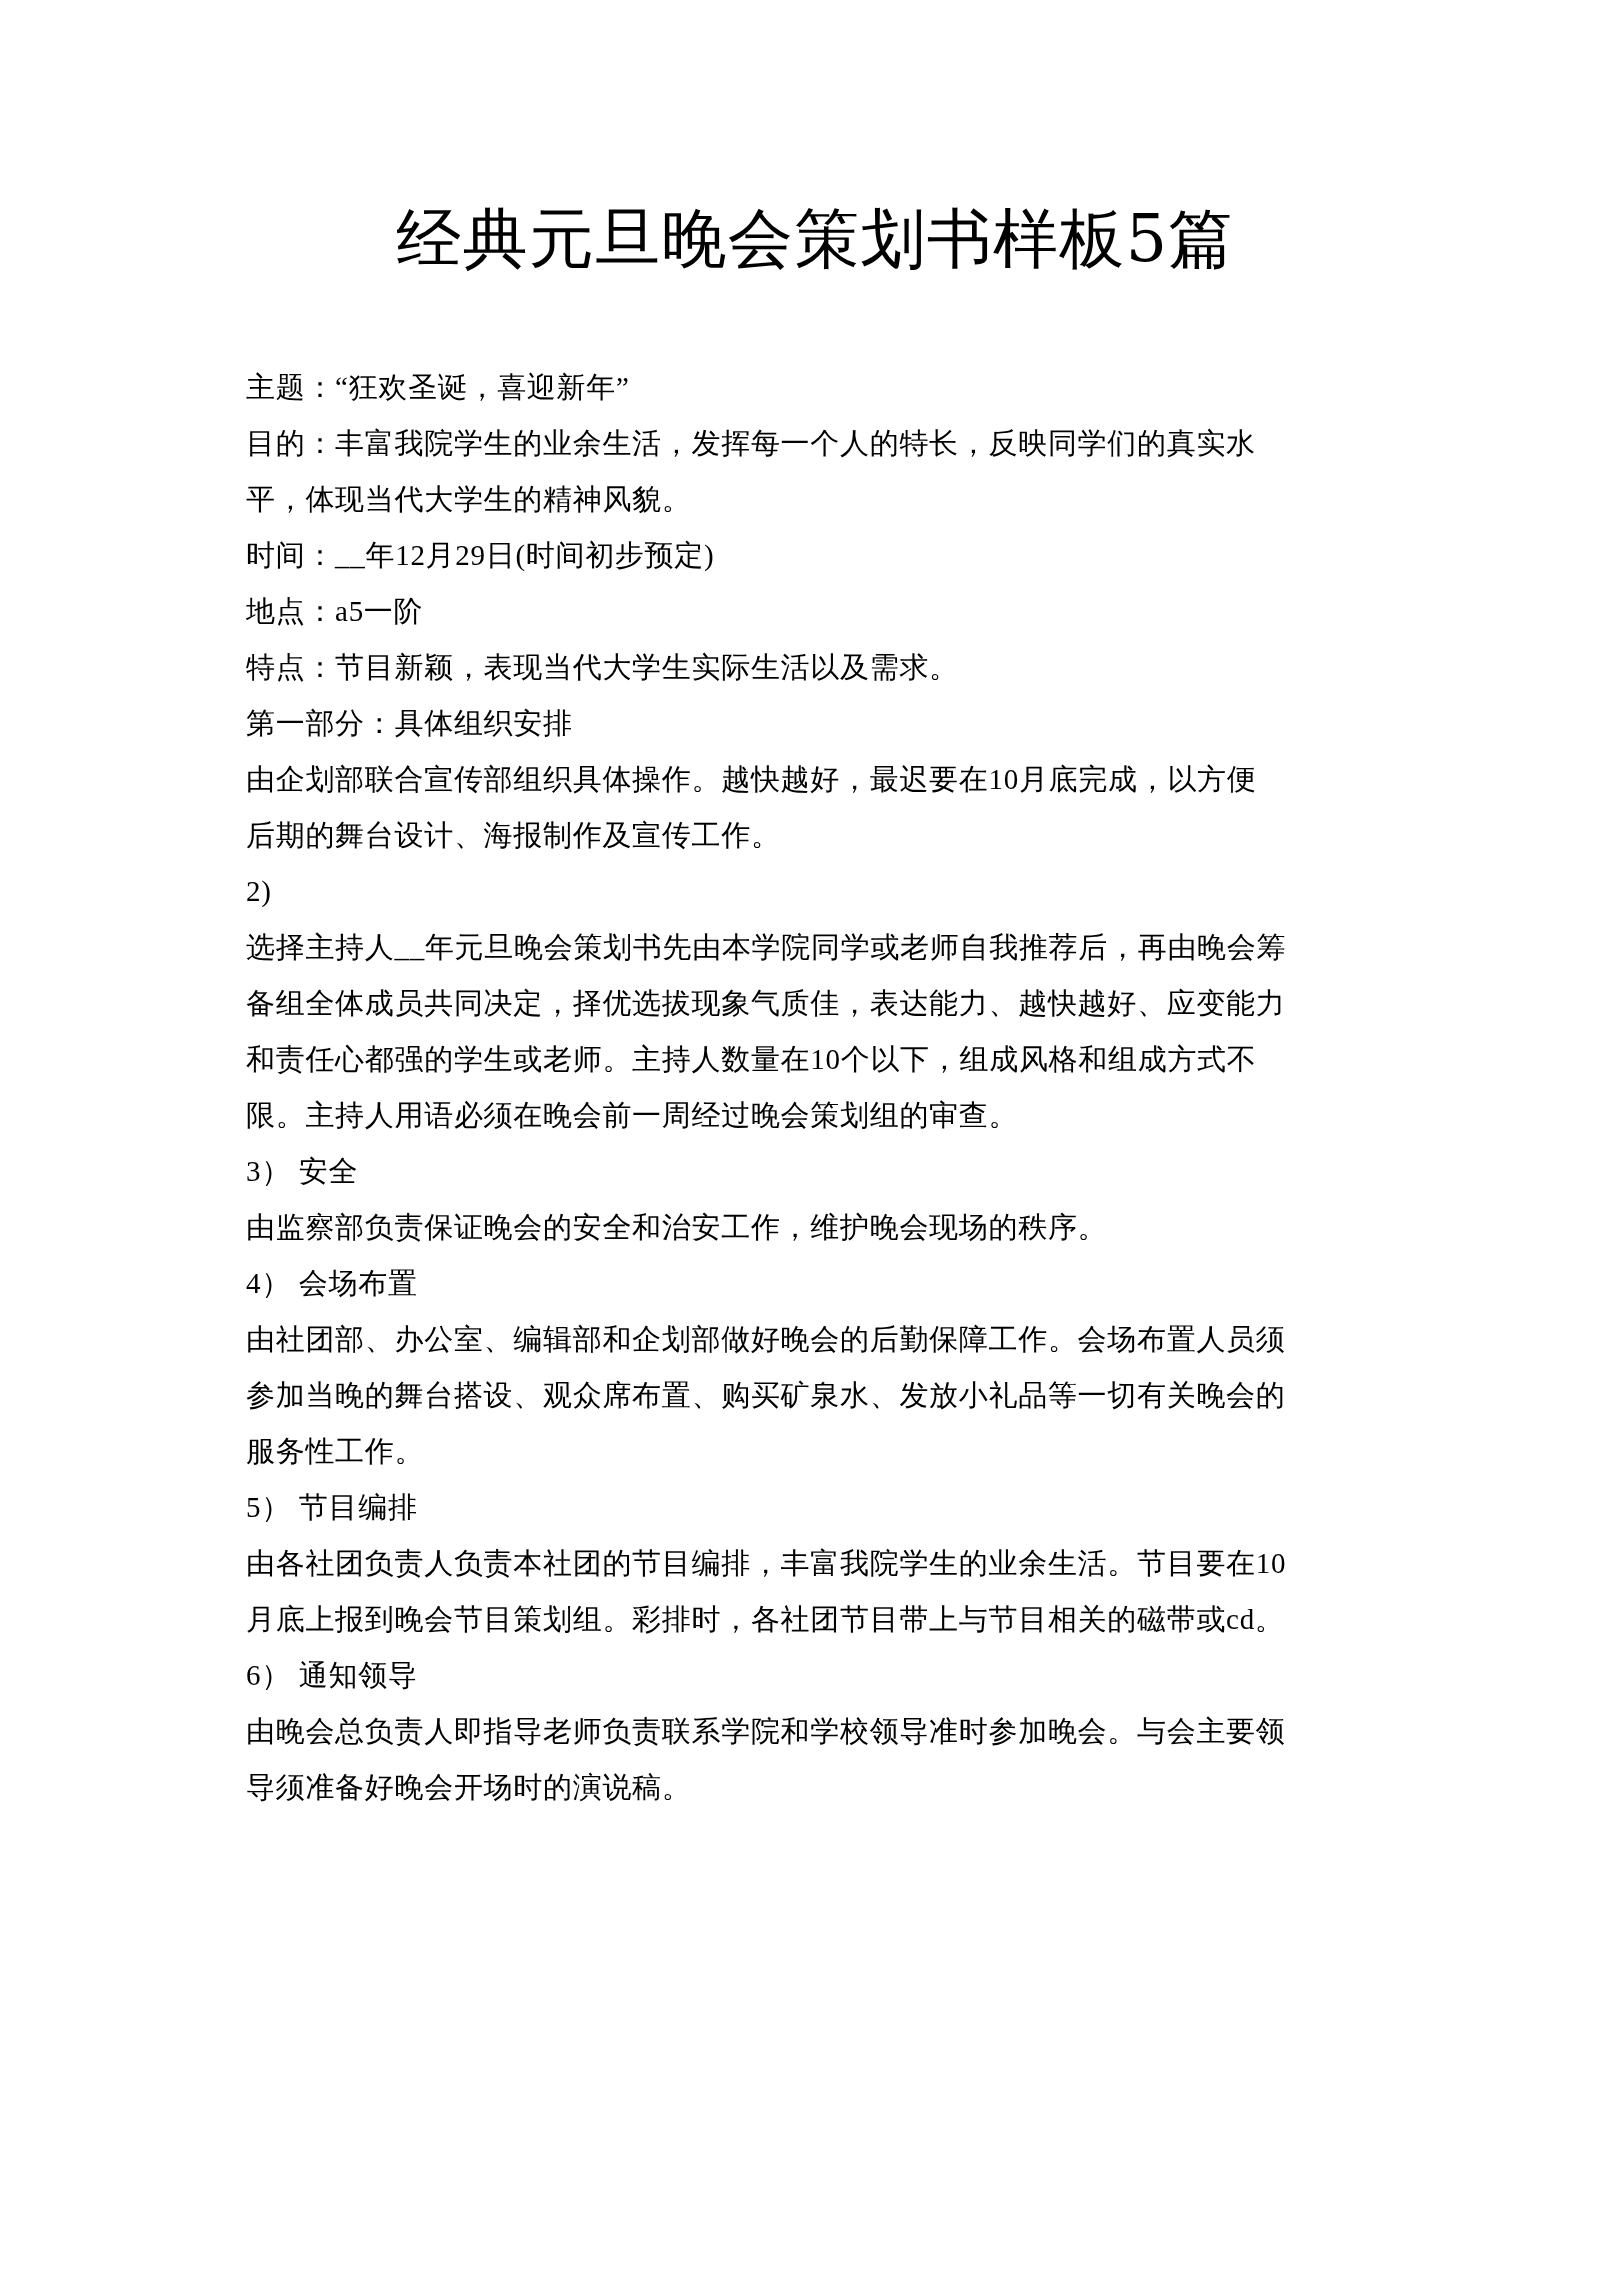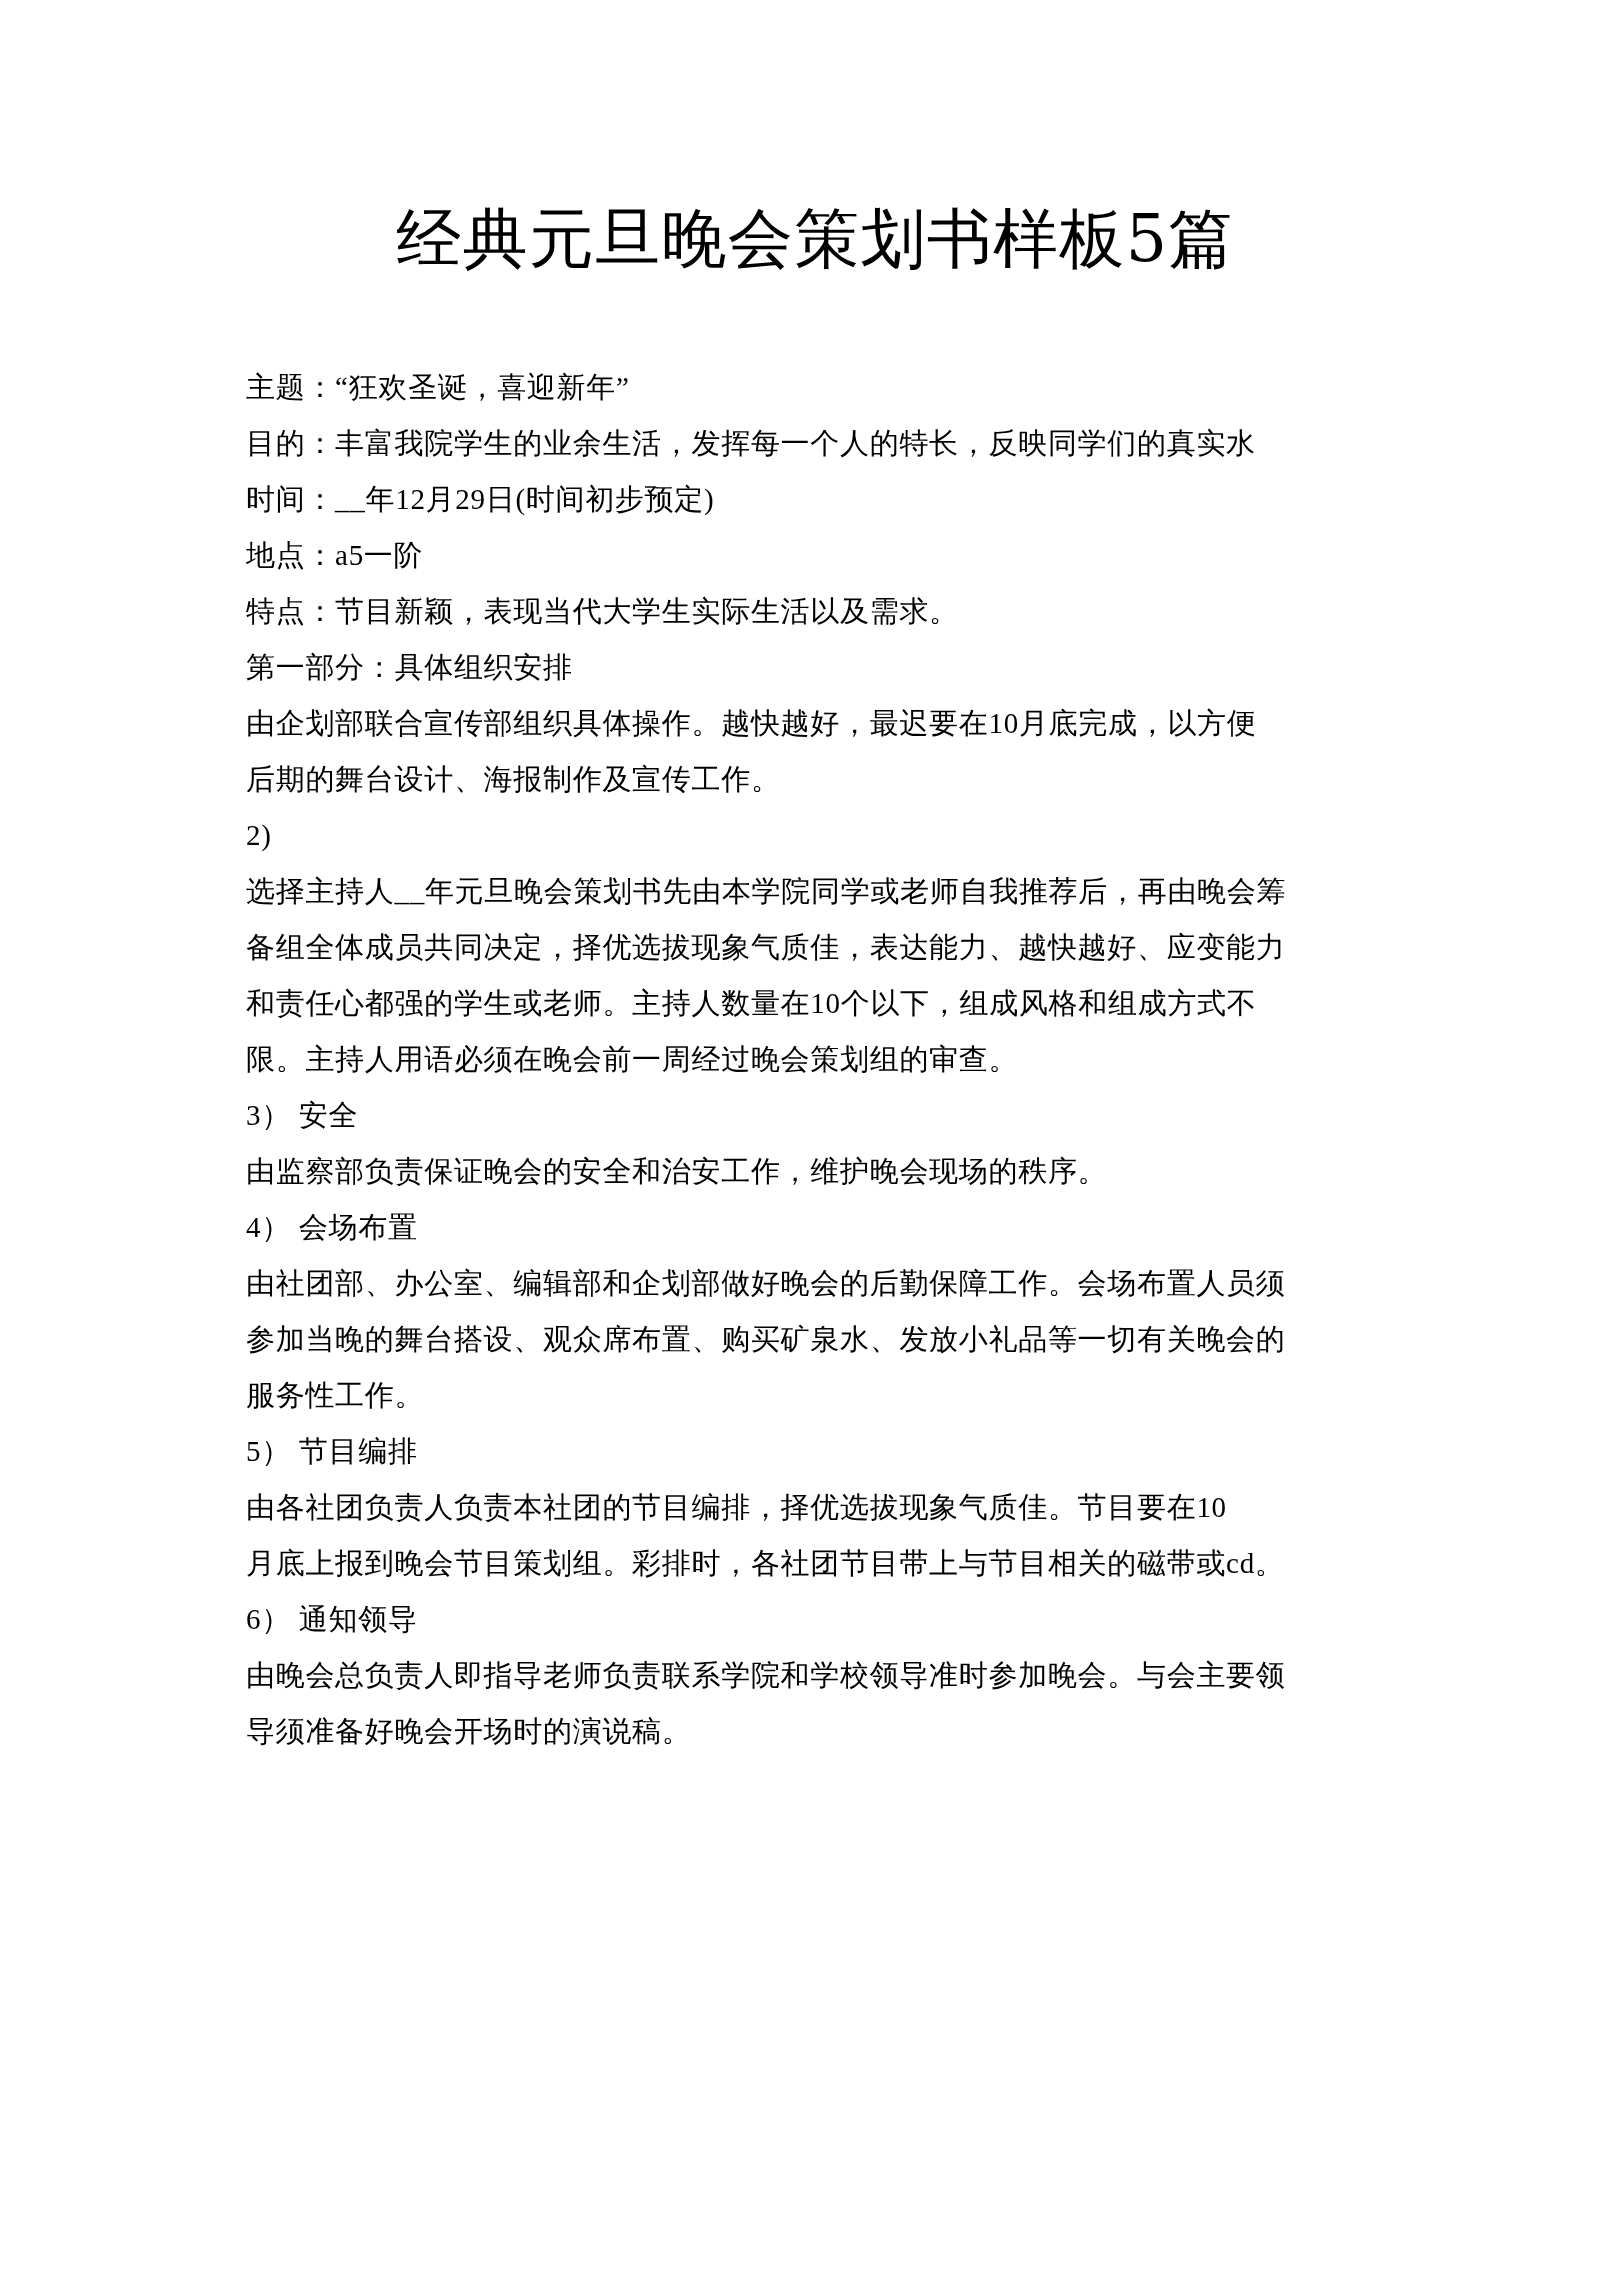--- a/index.html
+++ b/index.html
@@ -24,38 +24,39 @@
   }
 </style>
 </head>
 <body>
 
 <div class="page">
   <div class="title">经典元旦晚会策划书样板5篇</div>
   <div class="body">
     <div class="line">主题：“狂欢圣诞，喜迎新年”</div>
     <div class="line">目的：丰富我院学生的业余生活，发挥每一个人的特长，反映同学们的真实水</div>
+    <div class="line">平，体现当代大学生的精神风貌。</div>
     <div class="line">时间：__年12月29日(时间初步预定)</div>
     <div class="line">地点：a5一阶</div>
     <div class="line">特点：节目新颖，表现当代大学生实际生活以及需求。</div>
     <div class="line">第一部分：具体组织安排</div>
     <div class="line">由企划部联合宣传部组织具体操作。越快越好，最迟要在10月底完成，以方便</div>
     <div class="line">后期的舞台设计、海报制作及宣传工作。</div>
     <div class="line">2)</div>
     <div class="line">选择主持人__年元旦晚会策划书先由本学院同学或老师自我推荐后，再由晚会筹</div>
     <div class="line">备组全体成员共同决定，择优选拔现象气质佳，表达能力、越快越好、应变能力</div>
     <div class="line">和责任心都强的学生或老师。主持人数量在10个以下，组成风格和组成方式不</div>
     <div class="line">限。主持人用语必须在晚会前一周经过晚会策划组的审查。</div>
     <div class="line">3） 安全</div>
     <div class="line">由监察部负责保证晚会的安全和治安工作，维护晚会现场的秩序。</div>
     <div class="line">4） 会场布置</div>
     <div class="line">由社团部、办公室、编辑部和企划部做好晚会的后勤保障工作。会场布置人员须</div>
     <div class="line">参加当晚的舞台搭设、观众席布置、购买矿泉水、发放小礼品等一切有关晚会的</div>
     <div class="line">服务性工作。</div>
     <div class="line">5） 节目编排</div>
-    <div class="line">由各社团负责人负责本社团的节目编排，择优选拔现象气质佳。节目要在10</div>
+    <div class="line">由各社团负责人负责本社团的节目编排，丰富我院学生的业余生活。节目要在10</div>
     <div class="line">月底上报到晚会节目策划组。彩排时，各社团节目带上与节目相关的磁带或cd。</div>
     <div class="line">6） 通知领导</div>
     <div class="line">由晚会总负责人即指导老师负责联系学院和学校领导准时参加晚会。与会主要领</div>
     <div class="line">导须准备好晚会开场时的演说稿。</div>
   </div>
 </div>
 
 
 </body></html>

